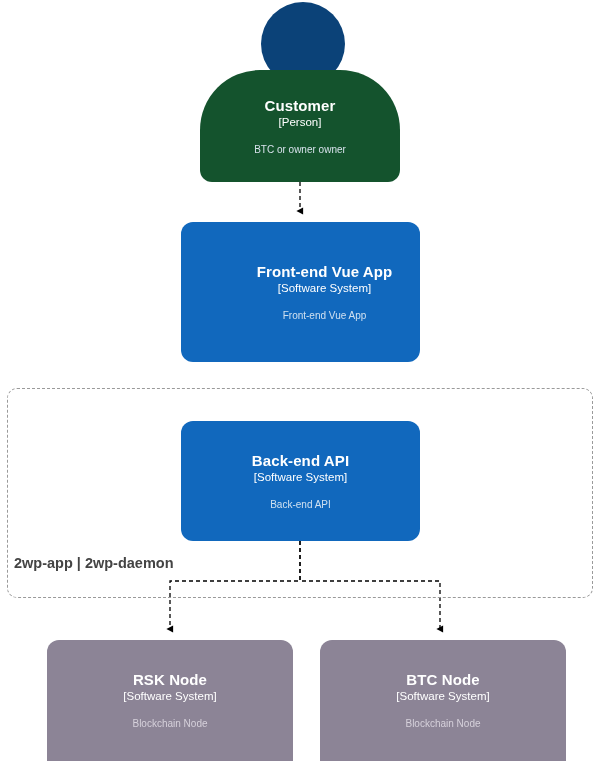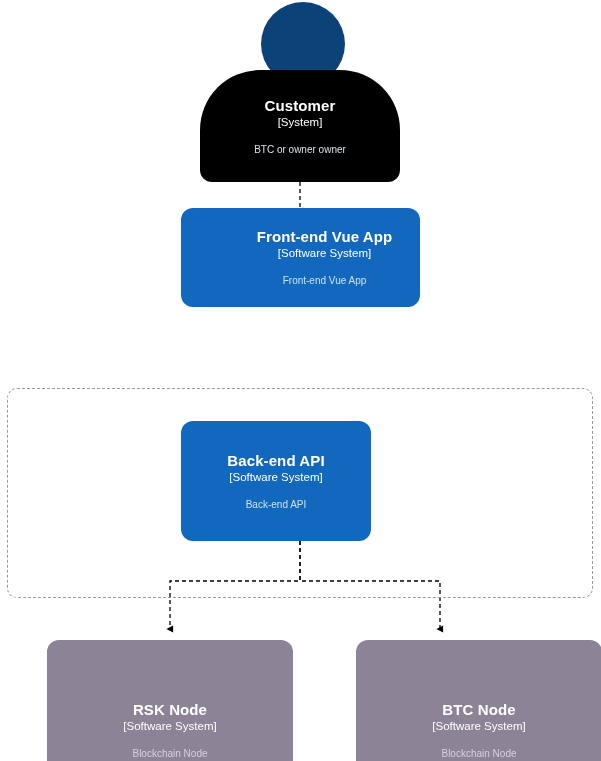--- a/index.html
+++ b/index.html
@@ -54,42 +54,41 @@
   }
   .node .desc {
     font-size: 10px;
     font-weight: normal;
     line-height: 14px;
     margin-top: 13px;
   }
 
   
   .person-body {
-    background: #000000;
+    background: #14532d;
     border-radius: 60px 60px 12px 12px;
     z-index: 2;
   }
   .person-head {
     position: absolute;
     background: #0B4278;
     border-radius: 50%;
     z-index: 1;
   }
   .person-body .desc { color: #d8e2ec; }
 
   
   .system {
     background: #1168BD;
   }
   .system .desc { color: #cfe0f0; }
 
   
   .blocknode {
     background: #8C8496;
-    justify-content: flex-end;
   }
   .blocknode .desc { color: #d6d1db; }
 
   
   .boundary {
     position: absolute;
     box-sizing: border-box;
     border: 1.6px dashed #9a9a9a;
     border-radius: 10px;
     background: transparent;
@@ -134,46 +133,47 @@
       <path d="M 300 541 L 300 581 L 170 581 L 170 629" stroke="#000000" stroke-width="1.3" fill="none" stroke-dasharray="4,3" marker-end="url(#arrowhead)"></path>
     </g>
 
     <g>
       <path d="M 300 541 L 300 581 L 440 581 L 440 629" stroke="#000000" stroke-width="1.3" fill="none" stroke-dasharray="4,3" marker-end="url(#arrowhead)"></path>
     </g>
   </svg>
 
   <div class="boundary" style="left:7px; top:388px; width:586px; height:210px;"></div>
   <div class="boundary-label" style="left:14px; top:554px; width:330px;">
+    <div class="b-title">2wp-app | 2wp-daemon</div>
   </div>
 
   <div class="person-head" style="left:261px; top:2px; width:84px; height:84px;"></div>
   <div class="node person-body" style="left:200px; top:70px; width:200px; height:112px;">
     <div class="title">Customer</div>
-    <div class="type">[System]</div>
+    <div class="type">[Person]</div>
     <div class="desc">BTC or owner owner</div>
   </div>
 
-  <div class="node system" style="left:181px; top:208px; width:239px; height:99px;padding-left:48px;">
+  <div class="node system" style="left:181px; top:222px; width:239px; height:140px;padding-left:48px;">
     <div class="title">Front-end Vue App</div>
     <div class="type">[Software System]</div>
     <div class="desc">Front-end Vue App</div>
   </div>
 
-  <div class="node system" style="left:181px; top:421px; width:190px; height:120px;">
+  <div class="node system" style="left:181px; top:421px; width:239px; height:120px;">
     <div class="title">Back-end API</div>
     <div class="type">[Software System]</div>
     <div class="desc">Back-end API</div>
   </div>
 
   <div class="node blocknode" style="left:47px; top:640px; width:246px; height:121px; border-radius:12px 12px 0 0;">
     <div class="title">RSK Node</div>
     <div class="type">[Software System]</div>
     <div class="desc">Blockchain Node</div>
   </div>
 
-  <div class="node blocknode" style="left:320px; top:640px; width:246px; height:121px; border-radius:12px 12px 0 0;margin-left:36px;">
+  <div class="node blocknode" style="left:320px; top:640px; width:246px; height:121px; border-radius:12px 12px 0 0;">
     <div class="title">BTC Node</div>
     <div class="type">[Software System]</div>
     <div class="desc">Blockchain Node</div>
   </div>
 
 </div>
 
 </body></html>

